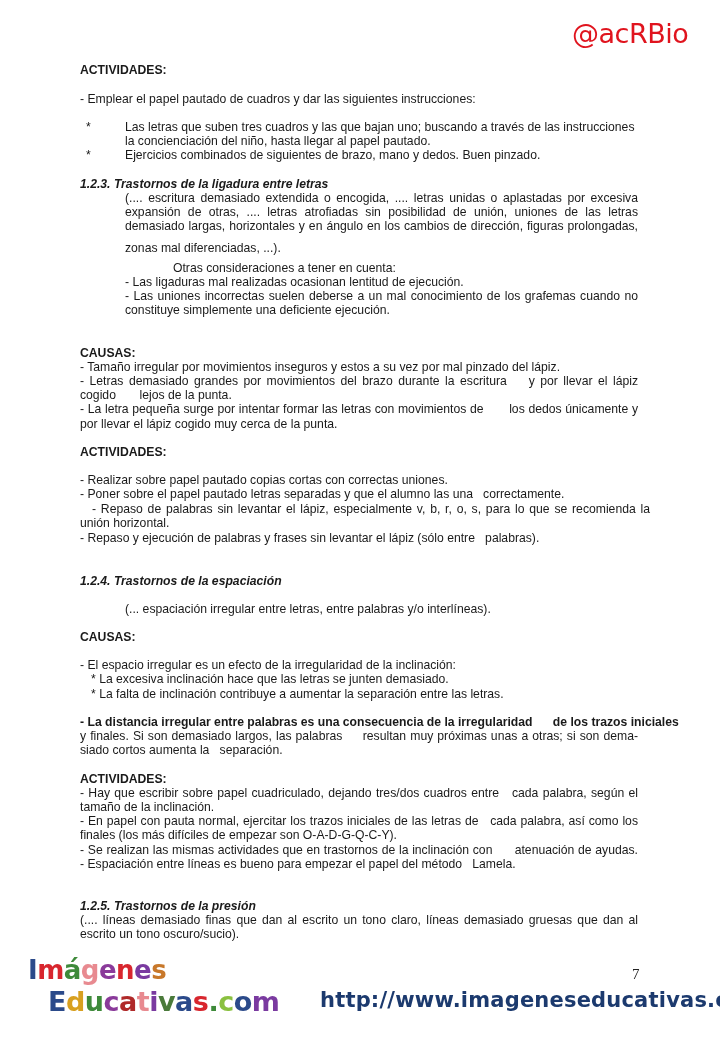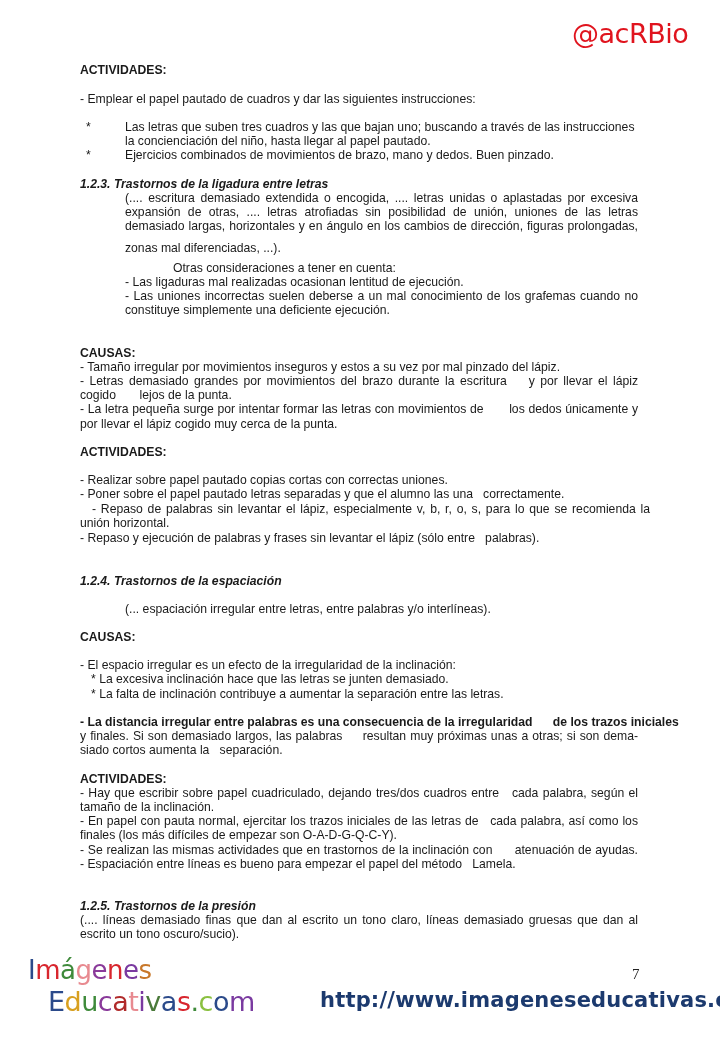--- a/index.html
+++ b/index.html
@@ -4,39 +4,39 @@
 <style>
   html, body { margin:0; padding:0; }
   body { width:720px; height:1040px; background:#ffffff; position:relative; overflow:hidden;
          font-family:"Liberation Sans", sans-serif; color:#1a1a1a; }
   .ln { position:absolute; font-size:12.2px; line-height:14px; white-space:nowrap; }
   .just { text-align:justify; text-align-last:justify; white-space:normal; }
   .bold { font-weight:bold; }
   .bi { font-weight:bold; font-style:italic; }
   .watermark { position:absolute; left:572px; top:18px; font-family:"DejaVu Sans", sans-serif;
                font-size:27px; color:#e0141e; letter-spacing:-0.5px; }
-  .logo { position:absolute; left:28px; top:955px; font-family:"DejaVu Sans", sans-serif; font-weight:normal; }
+  .logo { position:absolute; left:28px; top:955px; font-family:"DejaVu Sans", sans-serif; font-weight:bold; }
   .logo .row1 { font-size:26px; line-height:30px; letter-spacing:-0.5px; }
   .logo .row2 { font-size:27px; line-height:34px; padding-left:20px; letter-spacing:-0.5px; }
   .pagenum { position:absolute; left:632px; top:966px; font-family:"Liberation Serif", serif; font-size:15px; color:#222; }
   .url { position:absolute; left:320px; top:988px; font-family:"DejaVu Sans", sans-serif; font-weight:bold;
          font-size:21px; color:#1c3a6e; letter-spacing:0.2px; }
 </style>
 </head>
 <body>
 
 <div class="watermark">@acRBio</div>
 
 <div class="ln bold" style="left:80px;top:63px;">ACTIVIDADES:</div>
 <div class="ln" style="left:80px;top:92px;">- Emplear el papel pautado de cuadros y dar las siguientes instrucciones:</div>
 <div class="ln" style="left:86px;top:120px;">*</div>
 <div class="ln" style="left:125px;top:120px;">Las letras que suben tres cuadros y las que bajan uno; buscando a través de las instrucciones</div>
 <div class="ln" style="left:125px;top:134px;">la concienciación del niño, hasta llegar al papel pautado.</div>
 <div class="ln" style="left:86px;top:148px;">*</div>
-<div class="ln" style="left:125px;top:148px;">Ejercicios combinados de movimientos de brazo, mano y dedos. Buen pinzado.</div>
+<div class="ln" style="left:125px;top:148px;">Ejercicios combinados de siguientes de brazo, mano y dedos. Buen pinzado.</div>
 
 <div class="ln bi" style="left:80px;top:177px;">1.2.3. Trastornos de la ligadura entre letras</div>
 <div class="ln just" style="left:125px;top:191px;width:513px;">(.... escritura demasiado extendida o encogida, .... letras unidas o aplastadas por excesiva</div>
 <div class="ln just" style="left:125px;top:205px;width:513px;">expansión de otras, .... letras atrofiadas sin posibilidad de unión, uniones de las letras</div>
 <div class="ln just" style="left:125px;top:219px;width:513px;">demasiado largas, horizontales y en ángulo en los cambios de dirección, figuras prolongadas,</div>
 <div class="ln" style="left:125px;top:233px;margin-top:8px;">zonas mal diferenciadas, ...).</div>
 <div class="ln" style="left:125px;top:261px;margin-left:48px;">Otras consideraciones a tener en cuenta:</div>
 <div class="ln" style="left:125px;top:275px;">- Las ligaduras mal realizadas ocasionan lentitud de ejecución.</div>
 <div class="ln just" style="left:125px;top:289px;width:513px;">- Las uniones incorrectas suelen deberse a un mal conocimiento de los grafemas cuando no</div>
 <div class="ln" style="left:125px;top:303px;">constituye simplemente una deficiente ejecución.</div>

